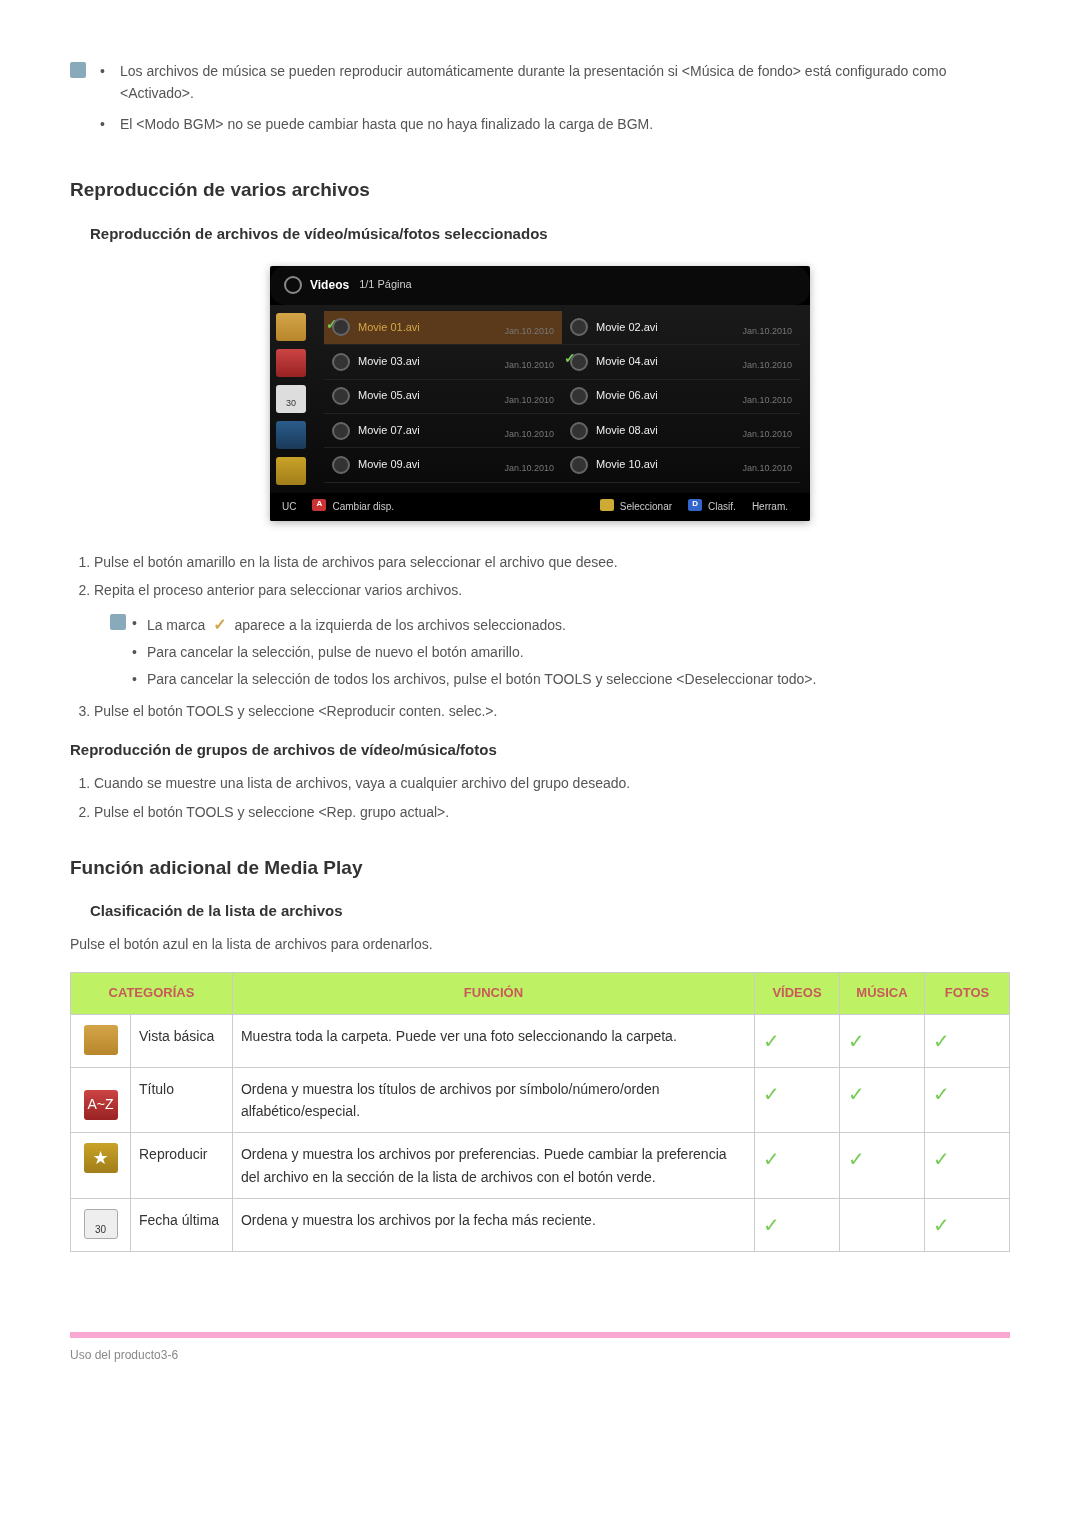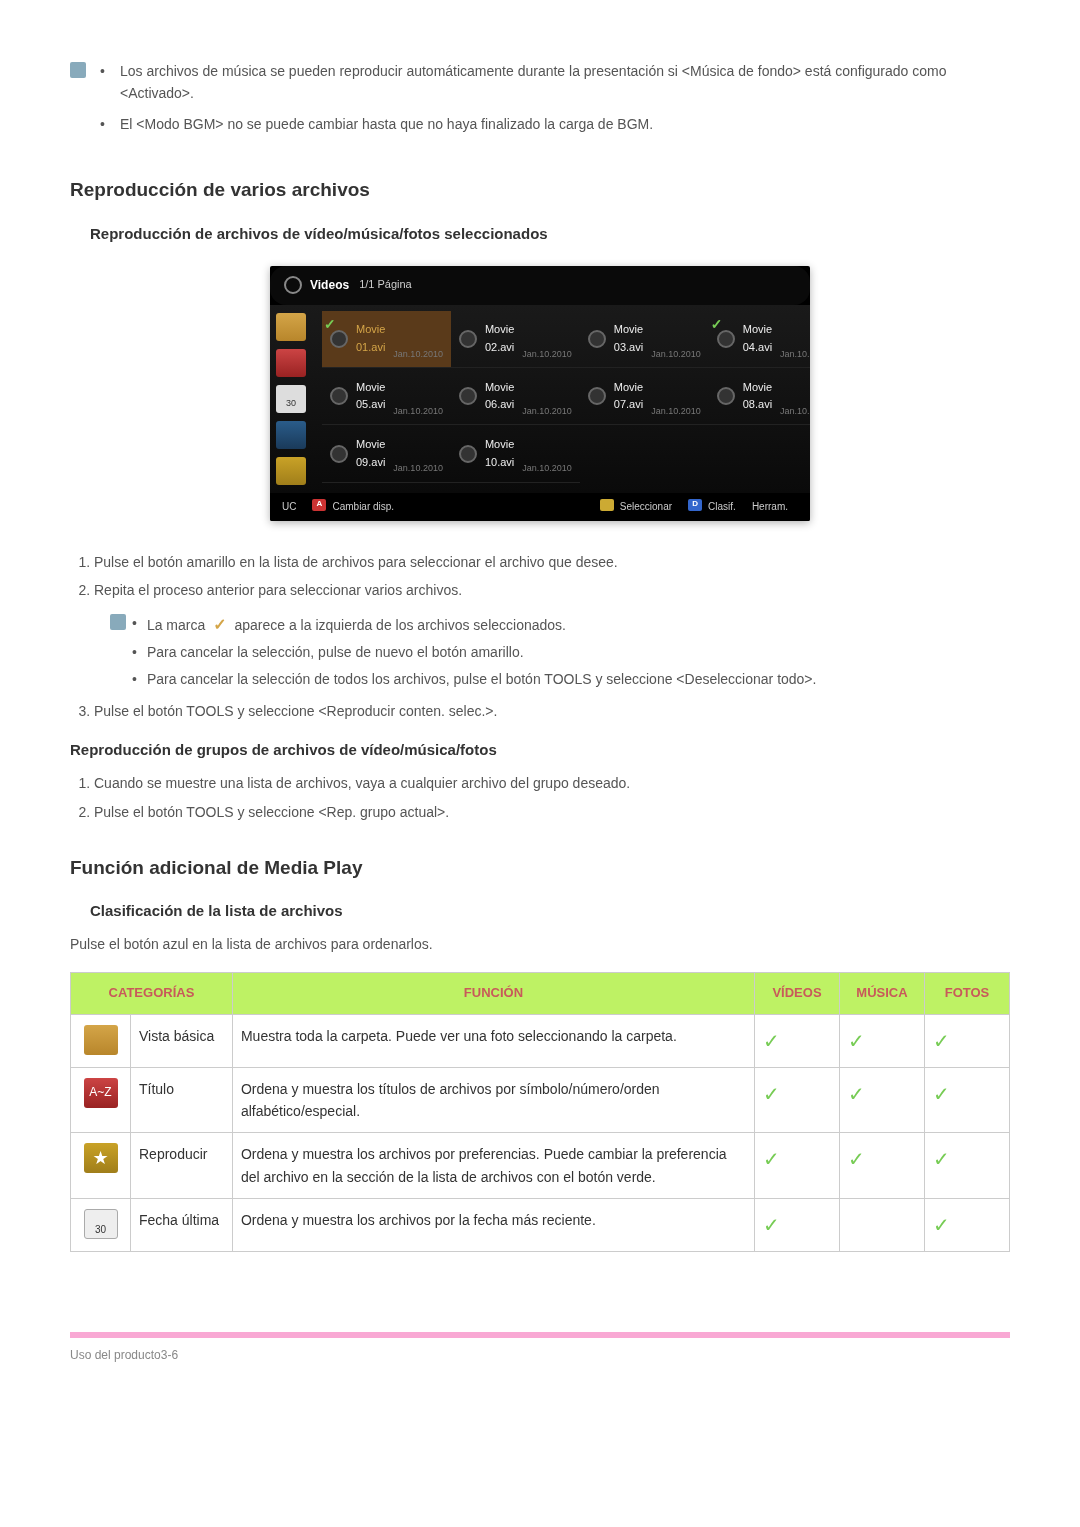--- a/index.html
+++ b/index.html
@@ -20,21 +20,21 @@
     .screen-path { color: #aaa; font-size: 11px; flex: 1; }
     .screen-page { color: #ccc; font-size: 11px; }
     .screen-body { display: flex; background: linear-gradient(#1a1a1a, #0a0a0a); }
     .screen-sidebar { width: 44px; padding: 8px 6px; display: flex; flex-direction: column; gap: 8px; }
     .sb-icon { width: 30px; height: 28px; border-radius: 3px; }
     .sb-folder { background: linear-gradient(#d4a548, #b8862b); }
     .sb-az { background: linear-gradient(#c44, #922); }
     .sb-date { background: #ddd; color: #333; font-size: 9px; display:flex; align-items:flex-end; justify-content:center; padding-bottom:2px;}
     .sb-star { background: linear-gradient(#2a5c8a, #1a3a5a); }
     .sb-star2 { background: linear-gradient(#c9a227, #a07e1a); }
-    .screen-grid { flex: 1; display: grid; grid-template-columns: 1fr 1fr 1fr 1fr; gap: 0; padding: 6px 10px 10px; }
+    .screen-grid { flex: 1; display: grid; grid-template-columns: 1fr 1fr; gap: 0; padding: 6px 10px 10px; }
     .file-item { display: flex; align-items: center; padding: 6px 8px; border-bottom: 1px solid #222; position: relative; gap: 8px; }
     .file-item.selected { background: #5a3a1a; }
     .file-check { width: 14px; height: 14px; position: absolute; top: 2px; left: 2px; }
     .file-check::after { content: '✓'; color: #7c5; font-size: 14px; font-weight: bold; }
     .file-name { flex: 1; color: #eee; font-size: 11px; }
     .file-item.selected .file-name { color: #d4a548; }
     .file-date { color: #777; font-size: 9px; align-self: flex-end; }
     .screen-footer { display: flex; padding: 6px 12px; background: #000; color: #ccc; font-size: 10px; gap: 6px; }
     .fbtn { display: inline-flex; align-items: center; justify-content: center; width: 14px; height: 12px; border-radius: 2px; color: #fff; font-size: 8px; font-weight: bold; }
     .fbtn.r { background: #c33; }
@@ -47,21 +47,21 @@
     .sub-bullet { display: flex; align-items: flex-start; margin: 4px 0; }
     .check-mark { display: inline-block; color: #d4a548; font-size: 16px; margin: 0 4px; font-weight: bold; }
     .note-sq { width: 16px; height: 16px; background: #8ab; border-radius: 2px; margin-right: 6px; flex-shrink: 0; margin-top: 2px; }
     .intro-text { margin: 8px 0 16px; color: #555; }
     table.sort-table { width: 100%; border-collapse: collapse; margin: 10px 0 80px; }
     table.sort-table th, table.sort-table td { border: 1px solid #ccc; padding: 10px 8px; vertical-align: top; text-align: left; }
     table.sort-table th { text-align: center; color: #c85a5a; font-weight: bold; font-size: 13px; background: #bef264; }
     .cat-icon { width: 40px; text-align: center; }
     .cat-icon-inner { width: 34px; height: 30px; margin: 0 auto; border-radius: 3px; }
     .ic-folder { background: linear-gradient(#d4a548, #b8862b); }
-    .ic-az { background: linear-gradient(#c44, #922); color:#fff; font-size:12px; display:flex; align-items:center; justify-content:center; }
+    .ic-az { background: linear-gradient(#c44, #922); color:#fff; font-size:14px; display:flex; align-items:center; justify-content:center;margin-top:12px; }
     .ic-star { background: linear-gradient(#c9a227, #a07e1a); display:flex; align-items:center; justify-content:center; color:#fff; font-size:18px;}
     .ic-date { background: #eee; border: 1px solid #aaa; display:flex; flex-direction:column; justify-content:flex-end; align-items:center; font-size:10px; color:#333;}
     .tbl-check { color: #7c5; font-size: 20px; text-align: center; }
     td.chk { text-align: center; }
     .footer { display: flex; margin-top: 40px; padding-top: 8px; border-top: 6px solid #f9a8d4; color: #888; font-size: 12px; }
     .th-cat { width: 180px; }
     .th-cat-ic { width: 60px; }
     .th-med { width: 85px; }
   </style>
 </head>

